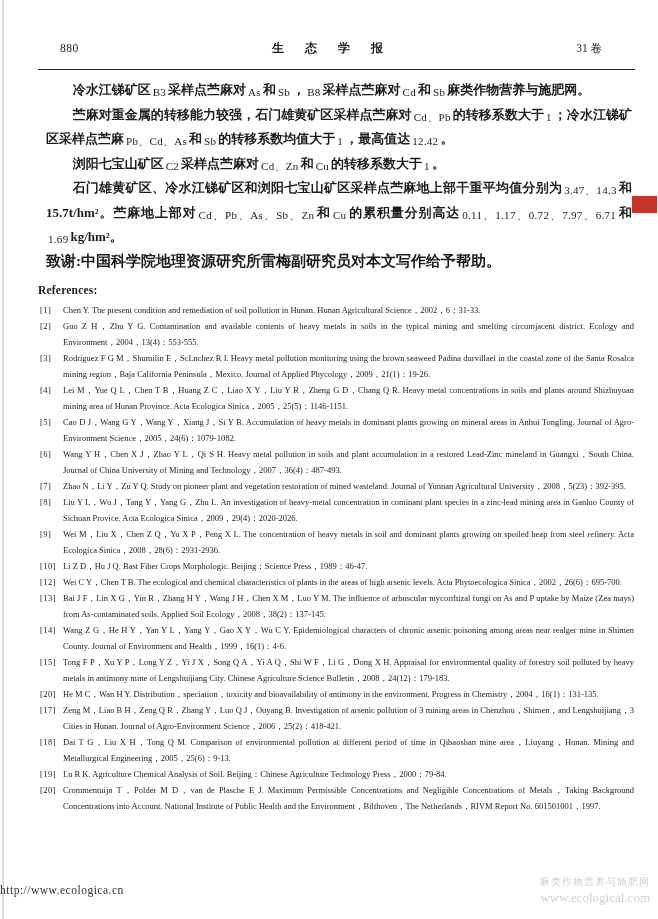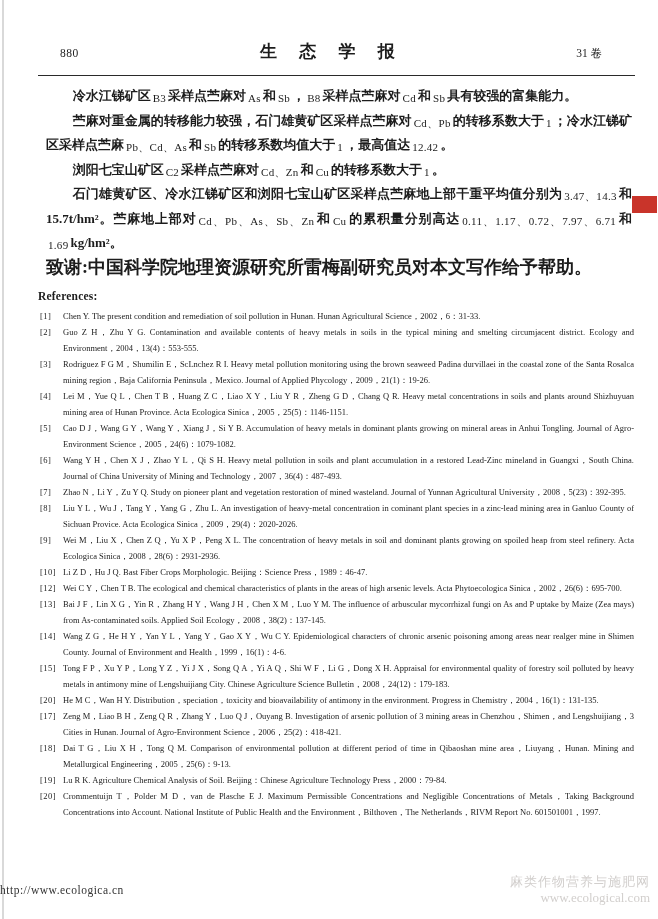--- a/index.html
+++ b/index.html
@@ -22,21 +22,21 @@
   .header {
     margin: 0 24px 12px 40px;
     padding-top: 40px;
     display: flex;
     align-items: baseline;
     justify-content: space-between;
     font-size: 11.5px;
   }
   .pnum { padding-left: 20px; letter-spacing: 0.5px; }
   .jtitle {
-    font-size: 17px;
+    font-size: 12px;
     font-weight: 600;
     letter-spacing: 9px;
     text-indent: 9px;
   }
   .vol { padding-right: 32px; }
   .rule {
     margin: 5px 23px 0 38px;
     border-top: 1.6px solid #2a2a2a;
   }
   .bodytext {
@@ -49,21 +49,21 @@
   .para { text-indent: 2.05em; }
   .sub {
     font-weight: 400;
     font-size: 11px;
     vertical-align: -2px;
     margin: 0 2px;
     letter-spacing: 0.3px;
   }
   .ack {
     margin: 0 26px 0 46px;
-    font-size: 18px;
+    font-size: 15px;
     font-weight: 600;
     line-height: 21.5px;
     text-indent: 0;
   }
   .refs-heading {
     margin: 12px 0 0 38px;
     font-size: 11.5px;
     font-weight: 700;
     letter-spacing: 0.2px;
   }
@@ -100,38 +100,38 @@
     color: #333;
   }
   .watermark {
     position: absolute;
     right: 8px;
     top: 874px;
     text-align: right;
     color: #d2cfcd;
     line-height: 16px;
   }
-  .wm1 { font-size: 13px; letter-spacing: 1px; }
+  .wm1 { font-size: 10px; letter-spacing: 1px; }
   .wm2 { font-size: 13px; }
 </style>
 </head>
 <body>
 
 <div class="page">
   <div class="scan-edge"></div>
 
   <div class="header">
     <span class="pnum">880</span>
     <span class="jtitle">生 态 学 报</span>
     <span class="vol">31 卷</span>
   </div>
   <div class="rule"></div>
 
   <div class="bodytext">
-      <p class="para"><span>冷水江锑矿区</span><span class="sub">B3</span><span>采样点苎麻对</span><span class="sub">As</span><span>和</span><span class="sub">Sb</span><span>，</span><span class="sub">B8</span><span>采样点苎麻对</span><span class="sub">Cd</span><span>和</span><span class="sub">Sb</span><span>具有较强的富集能力。</span></p>
+      <p class="para"><span>冷水江锑矿区</span><span class="sub">B3</span><span>采样点苎麻对</span><span class="sub">As</span><span>和</span><span class="sub">Sb</span><span>，</span><span class="sub">B8</span><span>采样点苎麻对</span><span class="sub">Cd</span><span>和</span><span class="sub">Sb</span><span>麻类作物营养与施肥网。</span></p>
       <p class="para"><span>苎麻对重金属的转移能力较强，石门雄黄矿区采样点苎麻对</span><span class="sub">Cd、Pb</span><span>的转移系数大于</span><span class="sub">1</span><span>；冷水江锑矿区采样点苎麻</span><span class="sub">Pb、Cd、As</span><span>和</span><span class="sub">Sb</span><span>的转移系数均值大于</span><span class="sub">1</span><span>，最高值达</span><span class="sub">12.42</span><span>。</span></p>
       <p class="para"><span>浏阳七宝山矿区</span><span class="sub">C2</span><span>采样点苎麻对</span><span class="sub">Cd、Zn</span><span>和</span><span class="sub">Cu</span><span>的转移系数大于</span><span class="sub">1</span><span>。</span></p>
       <p class="para"><span>石门雄黄矿区、冷水江锑矿区和浏阳七宝山矿区采样点苎麻地上部干重平均值分别为</span><span class="sub">3.47、14.3</span><span>和</span><span>15.7t/hm²。苎麻地上部对</span><span class="sub">Cd、Pb、As、Sb、Zn</span><span>和</span><span class="sub">Cu</span><span>的累积量分别高达</span><span class="sub">0.11、1.17、0.72、7.97、6.71</span><span>和</span><span class="sub">1.69</span><span>kg/hm²。</span></p>
     </div>
   <p class="ack">致谢:中国科学院地理资源研究所雷梅副研究员对本文写作给予帮助。</p>
 
   <div class="refs-heading">References:</div>
   <div class="refs">
       <div class="ref-item">
         <span class="ref-num">[1]</span>

